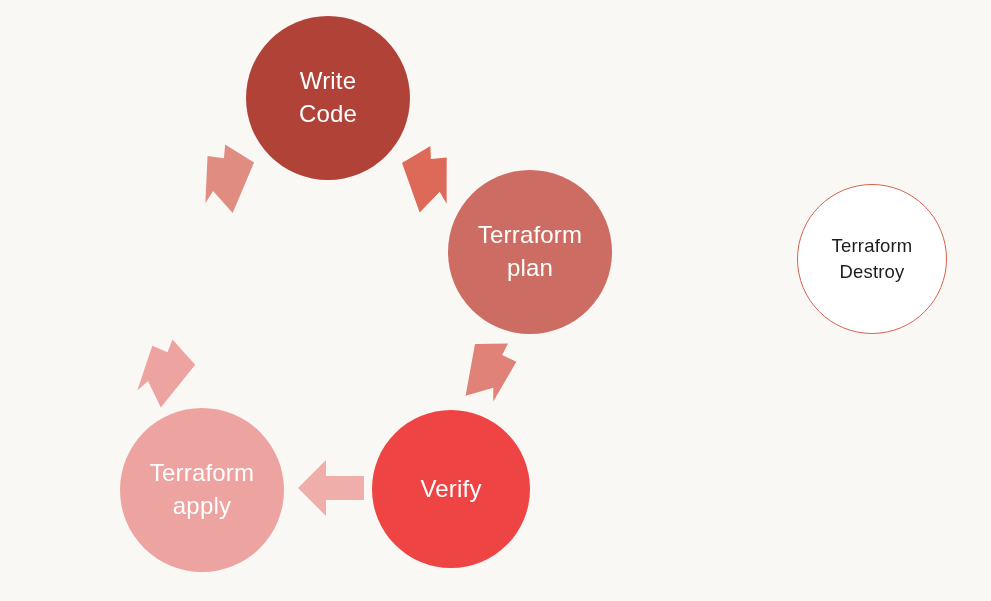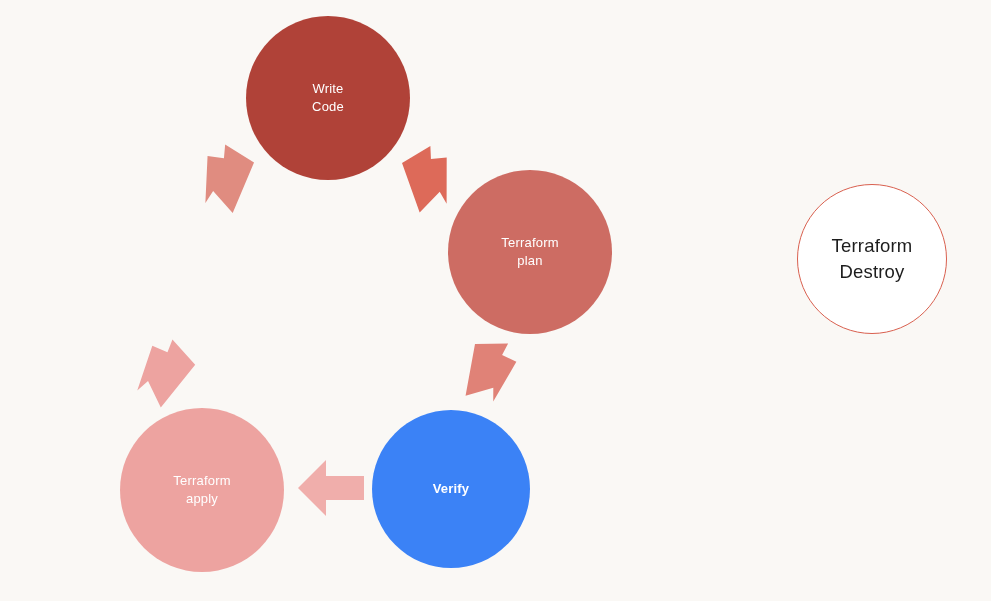--- a/index.html
+++ b/index.html
@@ -20,21 +20,21 @@
     background: #faf8f5;
   }
   .node {
     position: absolute;
     border-radius: 50%;
     display: flex;
     align-items: center;
     justify-content: center;
     text-align: center;
     color: #ffffff;
-    font-size: 13px;
+    font-size: 24px;
     line-height: 1.36;
     letter-spacing: 0.2px;
     font-weight: 400;
     box-sizing: border-box;
     user-select: none;
   }
   .node .label {
     display: block;
     padding: 0 10px;
     white-space: pre-line;
@@ -47,22 +47,21 @@
     background: #b04238;
   }
   #node-terraform-plan {
     left: 448px; top: 170px;
     width: 164px; height: 164px;
     background: #cd6c63;
   }
   #node-verify {
     left: 372px; top: 410px;
     width: 158px; height: 158px;
-    background: #3b82f6;
-    font-weight: bold;
+    background: #ef4444;
   }
   #node-terraform-apply {
     left: 120px; top: 408px;
     width: 164px; height: 164px;
     background: #eda3a0;
   }
   #node-consume {
     left: 43px; top: 170px;
     width: 164px; height: 164px;
     background: #cd6c63;

